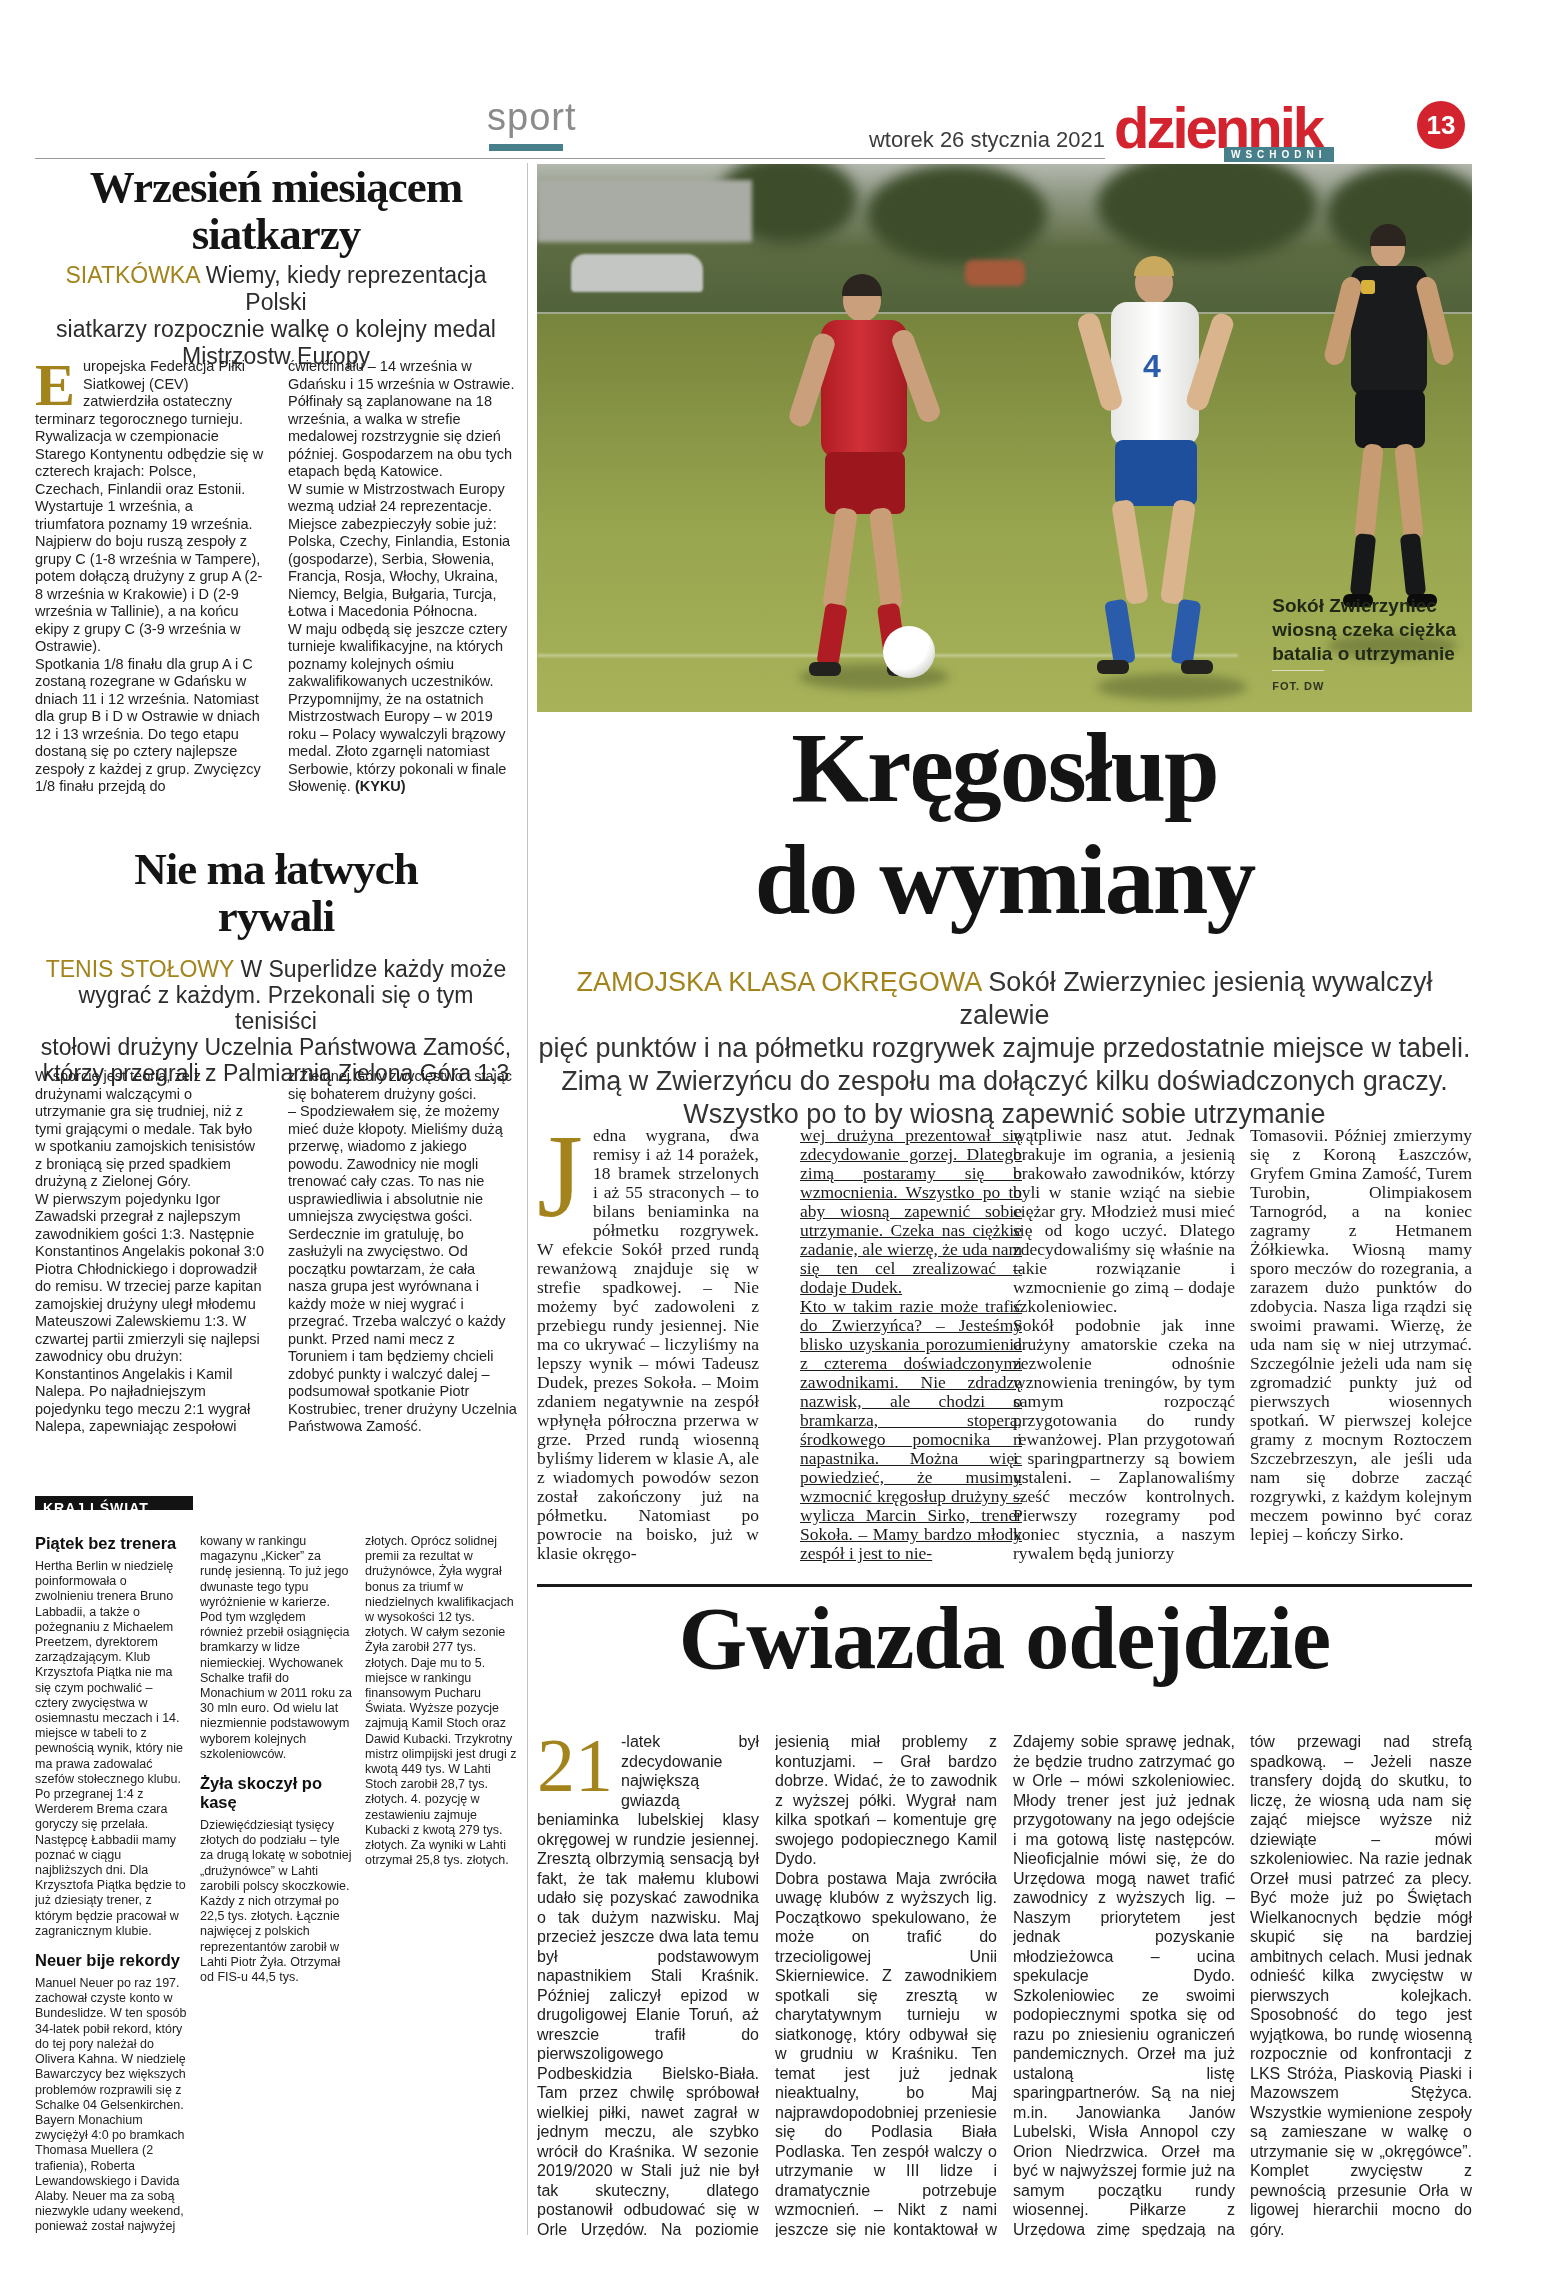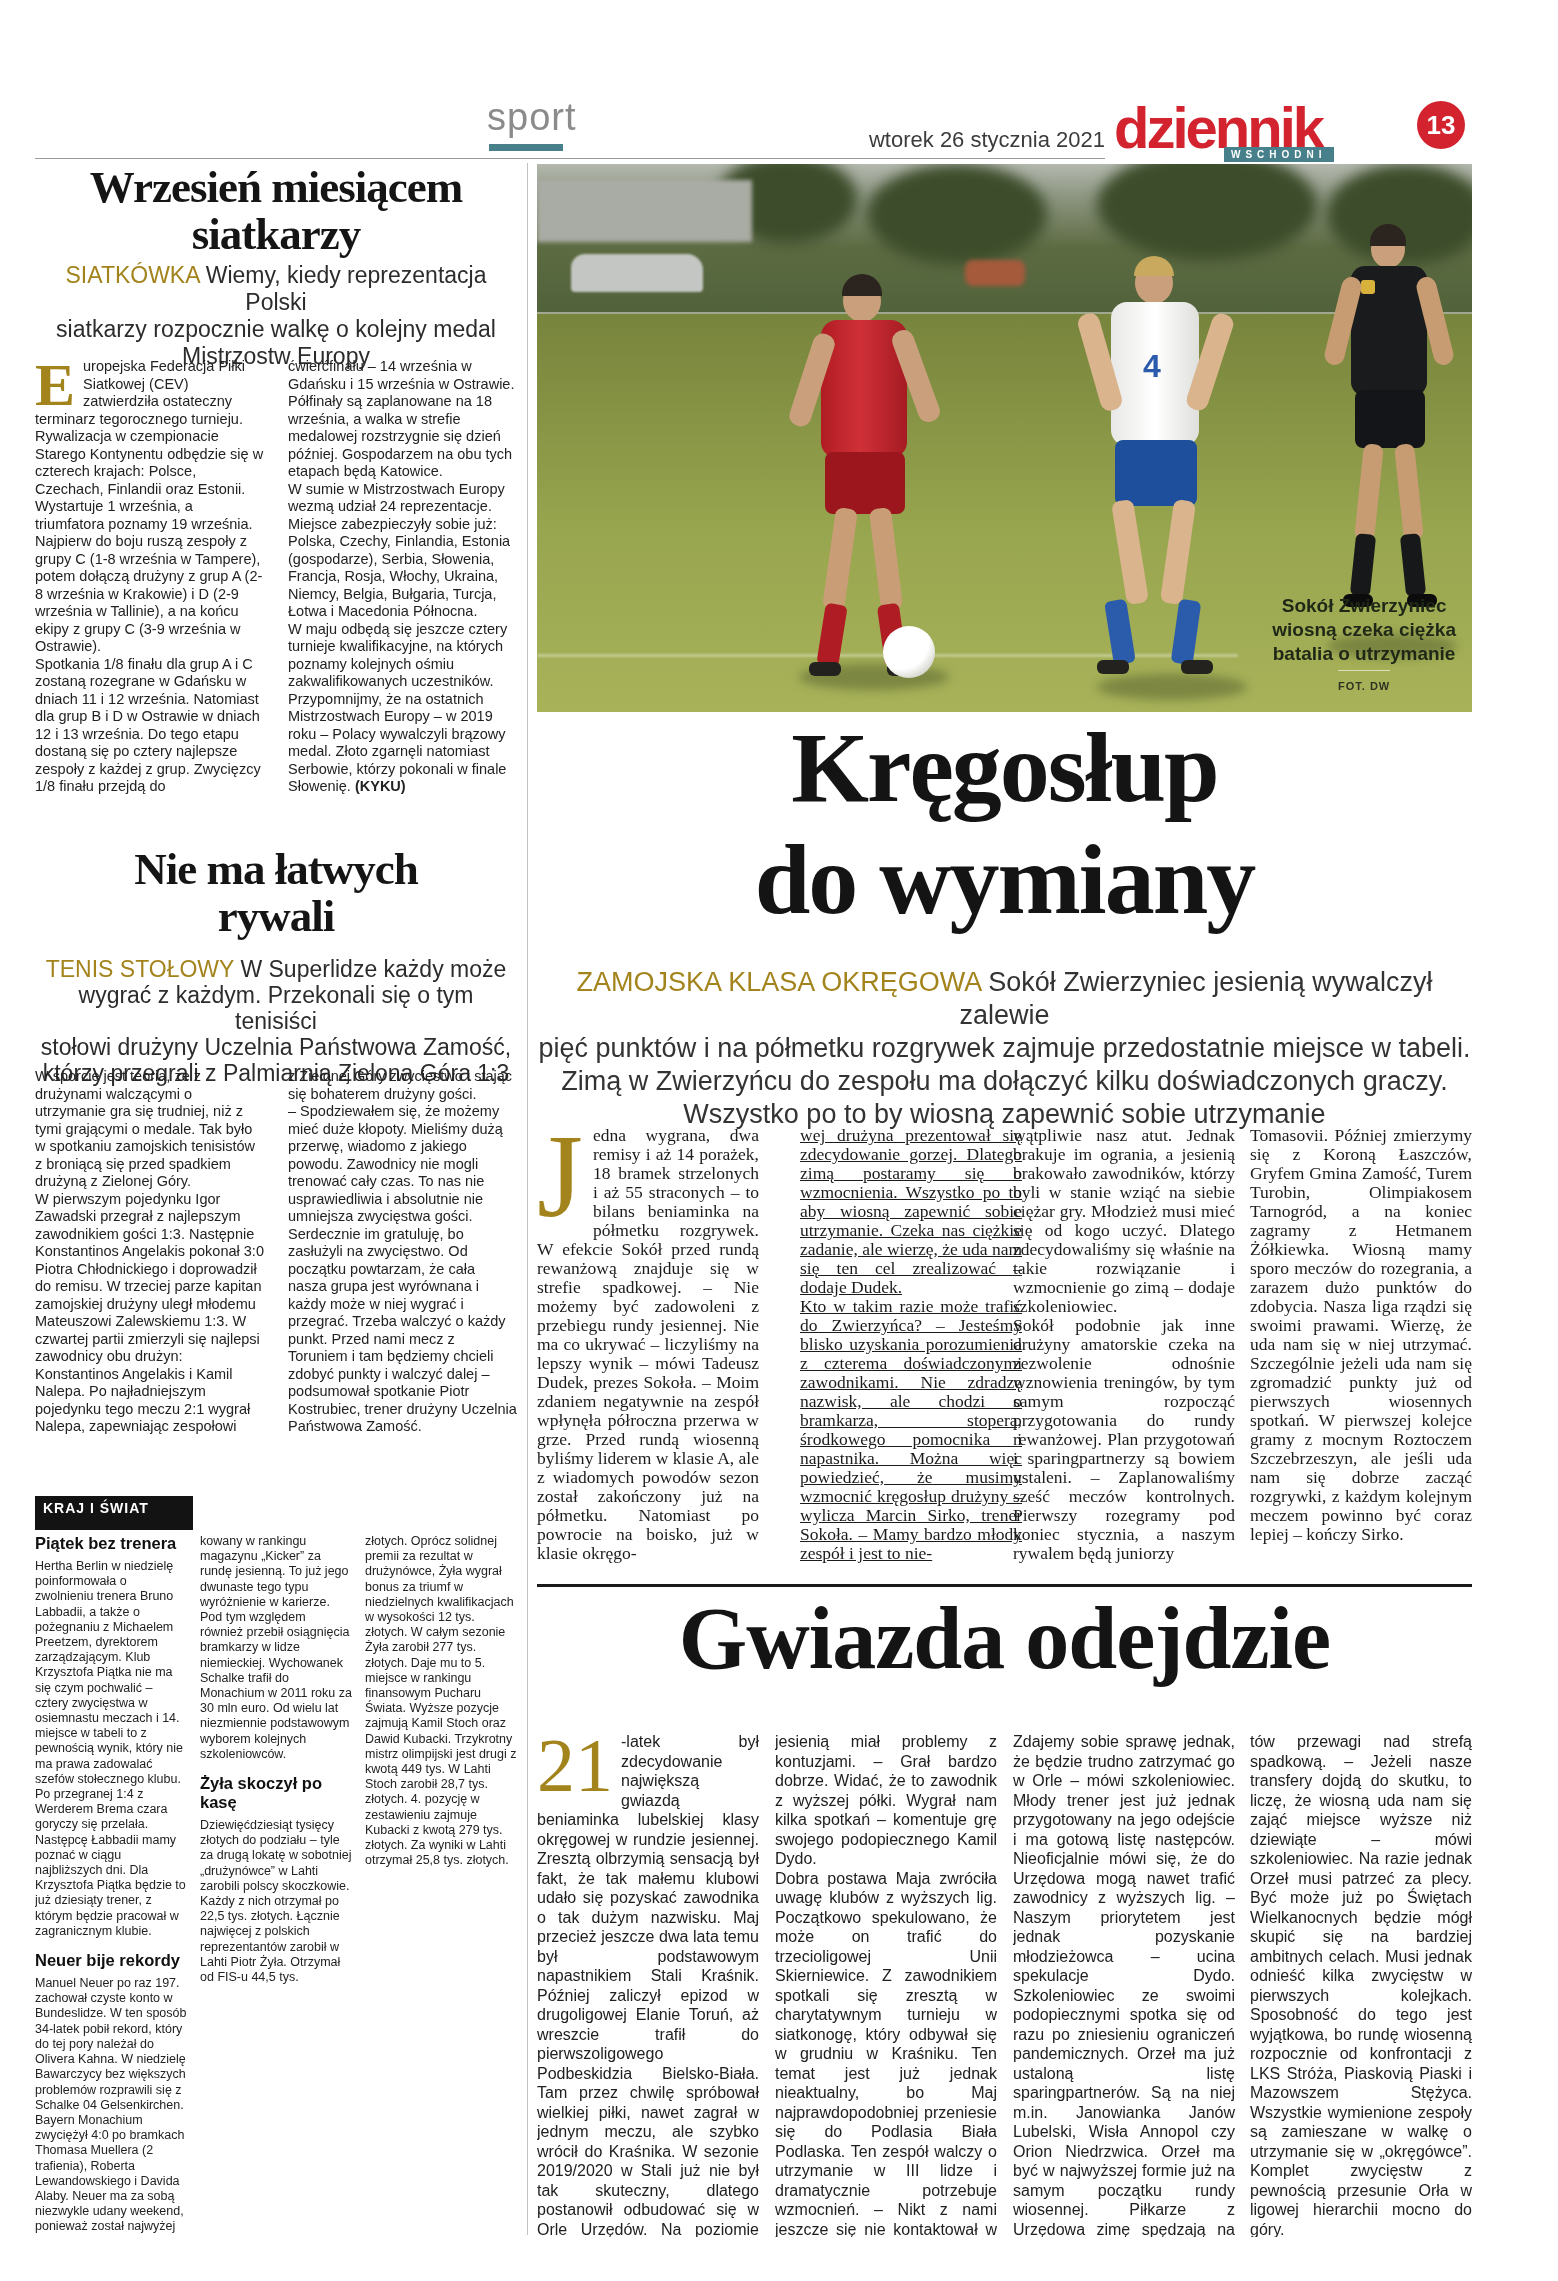--- a/index.html
+++ b/index.html
@@ -32,21 +32,21 @@
   #volley-col2{left:288px;top:358px;width:229px;height:478px;overflow:hidden;}
   .dropS{float:left;font-family:"Liberation Serif",serif;color:#a3841c;font-size:60px;line-height:50px;
          padding:2px 8px 0 0;font-weight:bold;}
   .wire{font-weight:bold;}
   #tennis-title{left:35px;top:846px;width:482px;}
   #tennis-lede{left:35px;top:956px;width:482px;font-size:23px;line-height:26px;color:#2c2c2c;}
   #tennis-col1{left:35px;top:1068px;width:230px;height:425px;overflow:hidden;}
   #tennis-col2{left:288px;top:1068px;width:229px;height:425px;overflow:hidden;}
 
   
-  #kraj-banner{left:35px;top:1496px;width:150px;height:34px;background:#131313;color:#fff;
+  #kraj-banner{left:35px;top:1496px;width:150px;height:14px;background:#131313;color:#fff;
                font-size:14px;font-weight:bold;letter-spacing:1px;line-height:25px;padding-left:8px;}
   .krajcol{top:1534px;width:152px;height:700px;overflow:hidden;}
   #kraj-col1{left:35px;} #kraj-col2{left:200px;} #kraj-col3{left:365px;}
   .kraj-h{font-size:16.5px;font-weight:bold;color:#101010;margin:12px 0 6px 0;}
   .kraj-h:first-child{margin-top:0;}
   .kraj-p{font-size:12.5px;line-height:15.2px;color:#222;}
 
   
   #v-divider{left:527px;top:163px;width:1px;height:2072px;background:#c2c2c2;}
 
@@ -63,21 +63,21 @@
   #ph-fence{position:absolute;left:0;top:148px;width:100%;height:3px;background:rgba(226,226,214,.55);}
   #ph-pitch{position:absolute;left:0;top:150px;width:100%;height:398px;
             background:linear-gradient(#77843c,#98a64f 55%,#a8b259);}
   #ph-line{position:absolute;left:0;top:340px;width:75%;height:3px;background:rgba(255,255,255,.35);filter:blur(1px);}
   .shadow{position:absolute;background:rgba(30,40,15,.3);border-radius:50%;filter:blur(5px);}
   .pl{position:absolute;}
   .pl div{position:absolute;}
   .head{width:38px;height:42px;border-radius:50%;background:#caa07c;}
   .hairD{width:40px;height:22px;border-radius:20px 20px 0 0;background:#2b241f;}
   .hairB{width:40px;height:20px;border-radius:20px 20px 0 0;background:#c8a95e;}
-  #caption{right:16px;bottom:14px;text-align:center;font-size:19px;line-height:24px;color:#1f2817;
+  #caption{right:16px;bottom:14px;text-align:left;font-size:19px;line-height:24px;color:#1f2817;
            position:absolute;font-weight:bold;}
   #credit{display:inline-block;margin-top:4px;padding-top:3px;border-top:1px solid rgba(255,255,255,.6);
           font-size:11px;font-weight:bold;color:#2e3322;letter-spacing:1px;}
 
   
   #main-title{left:537px;top:712px;width:935px;font-size:100px;line-height:112px;font-weight:bold;
               color:#141414;letter-spacing:-2px;}
   #main-lede{left:537px;top:966px;width:935px;font-size:27px;line-height:33px;color:#333;}
   .maincol{top:1126px;width:222px;height:452px;overflow:hidden;
            font-family:"Liberation Serif",serif;font-size:17.5px;line-height:19px;color:#1b1b1b;}

